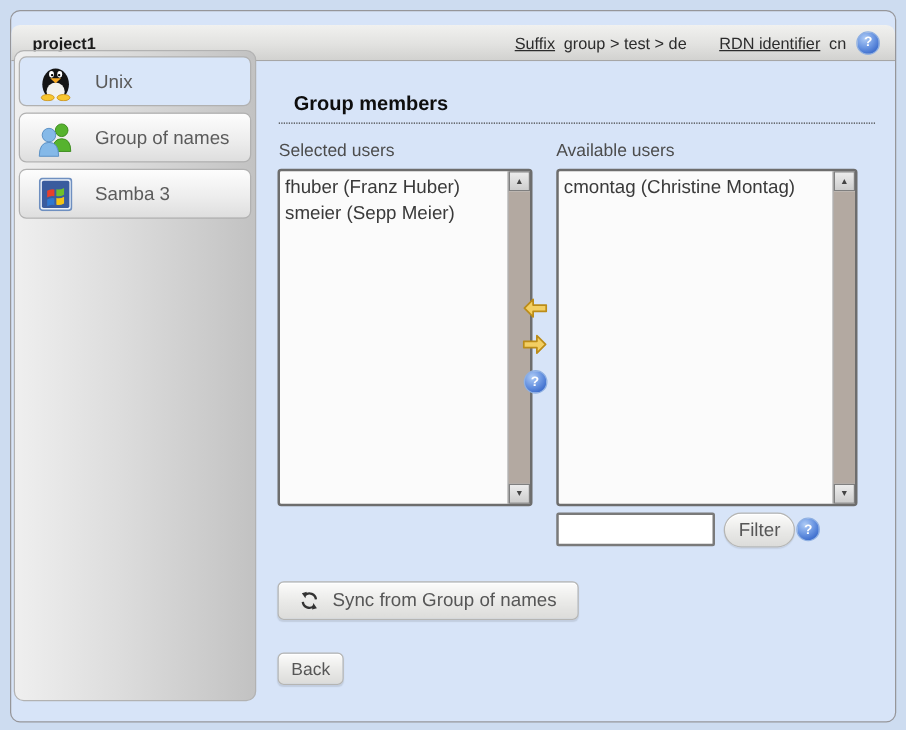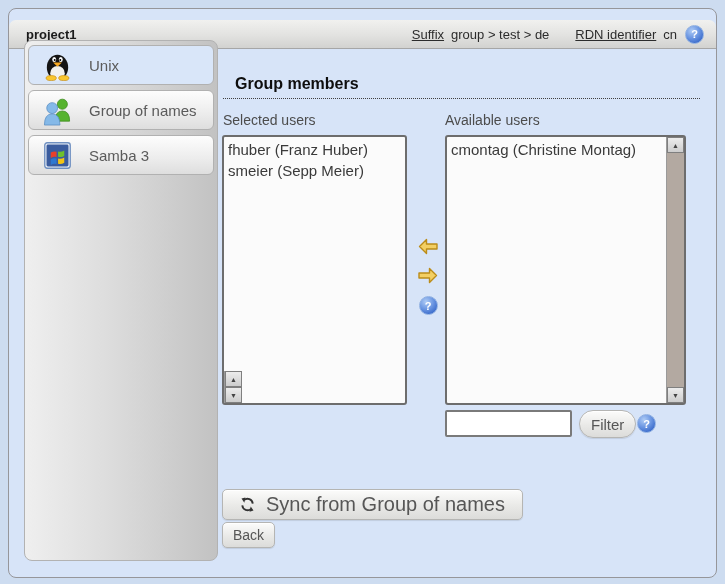--- a/index.html
+++ b/index.html
@@ -34,21 +34,20 @@
     border:1px solid #8fb0e2;
     color:#fff;font-size:11px;font-weight:bold;
     margin-left:8px;cursor:pointer;flex:0 0 auto;
   }
   
   .sidebar{
     position:absolute;left:2px;top:31px;width:194px;height:521px;
     background:linear-gradient(90deg,#efefef 0%,#dcdcdc 45%,#c2c2c2 100%);
     border:1px solid #b2b2b2;border-radius:8px;box-sizing:border-box;
     padding-top:4px;
-    margin-left:13px;
   }
   .tab{
     margin:0 3px 5px 3px;height:40px;border:1px solid #b1b1b1;border-radius:6px;
     display:flex;align-items:center;gap:15px;padding-left:11px;box-sizing:border-box;
     background:linear-gradient(180deg,#fdfdfd 0%,#ececec 60%,#dedede 100%);
     cursor:pointer;
   }
   .tab.active{background:#d9e6f9;}
   .tab .tab-label{font-size:15px;color:#5b5b5b;}
   .tab .tab-ico{width:34px;display:flex;justify-content:center;align-items:center;}
@@ -62,21 +61,21 @@
     margin:0;padding-left:12px;font-size:16px;font-weight:bold;color:#0e0e0e;
   }
   .field-label{position:absolute;font-size:14px;color:#4c4c4c;}
   .lbl-selected{left:18px;top:72px;}
   .lbl-available{left:240px;top:72px;}
   .listbox{
     position:absolute;top:95px;height:270px;background:#fbfbfb;
     border:2px solid #6d6d6d;border-radius:3px;box-sizing:border-box;
     display:flex;
   }
-  .lb-selected{left:17px;width:185px;flex-direction:column;}
+  .lb-selected{left:17px;width:204px;}
   .lb-available{left:240px;width:241px;}
   .listbox-items{flex:1;overflow:hidden;padding:2px 0 0 4px;}
   .list-item{font-size:15px;color:#3a3a3a;line-height:21px;white-space:nowrap;cursor:pointer;}
   .scrollbar{width:17px;display:flex;flex-direction:column;border-left:1px solid #9a9a9a;}
   .sb-btn{
     height:16px;background:linear-gradient(180deg,#ececec,#cdcdcd);
     border:1px solid #7f7f7f;box-sizing:border-box;
     display:flex;align-items:center;justify-content:center;
     font-size:7px;color:#444;cursor:pointer;flex:0 0 auto;
   }
@@ -96,21 +95,21 @@
   .btn{
     background:linear-gradient(180deg,#fcfcfb 0%,#e9e9e7 55%,#dcdcda 100%);
     border:1px solid #b5b5b3;border-radius:5px;color:#565656;
     display:inline-flex;align-items:center;justify-content:center;
     box-shadow:0 1px 1px rgba(0,0,0,0.10), inset 0 1px 0 #fff;
     cursor:pointer;box-sizing:border-box;
     font-family:"Liberation Sans","DejaVu Sans",sans-serif;
   }
   .filter-btn{position:absolute;left:374px;top:370px;height:28px;padding:0 11px;font-size:15px;border-radius:14px;}
   .filter-help{position:absolute;left:432px;top:374px;}
-  .sync-btn{position:absolute;left:17px;top:425px;height:31px;padding:0 17px;font-size:20px;gap:11px;margin-top:24px;}
+  .sync-btn{position:absolute;left:17px;top:425px;height:31px;padding:0 17px;font-size:15px;gap:11px;}
   .back-btn{position:absolute;left:17px;top:482px;height:26px;padding:0 10px;font-size:14px;}
 </style>
 </head>
 <body>
 
 <div class="window">
 
   <div class="titlebar">
     <span class="title">project1</span>
     <div class="titlebar-right">

